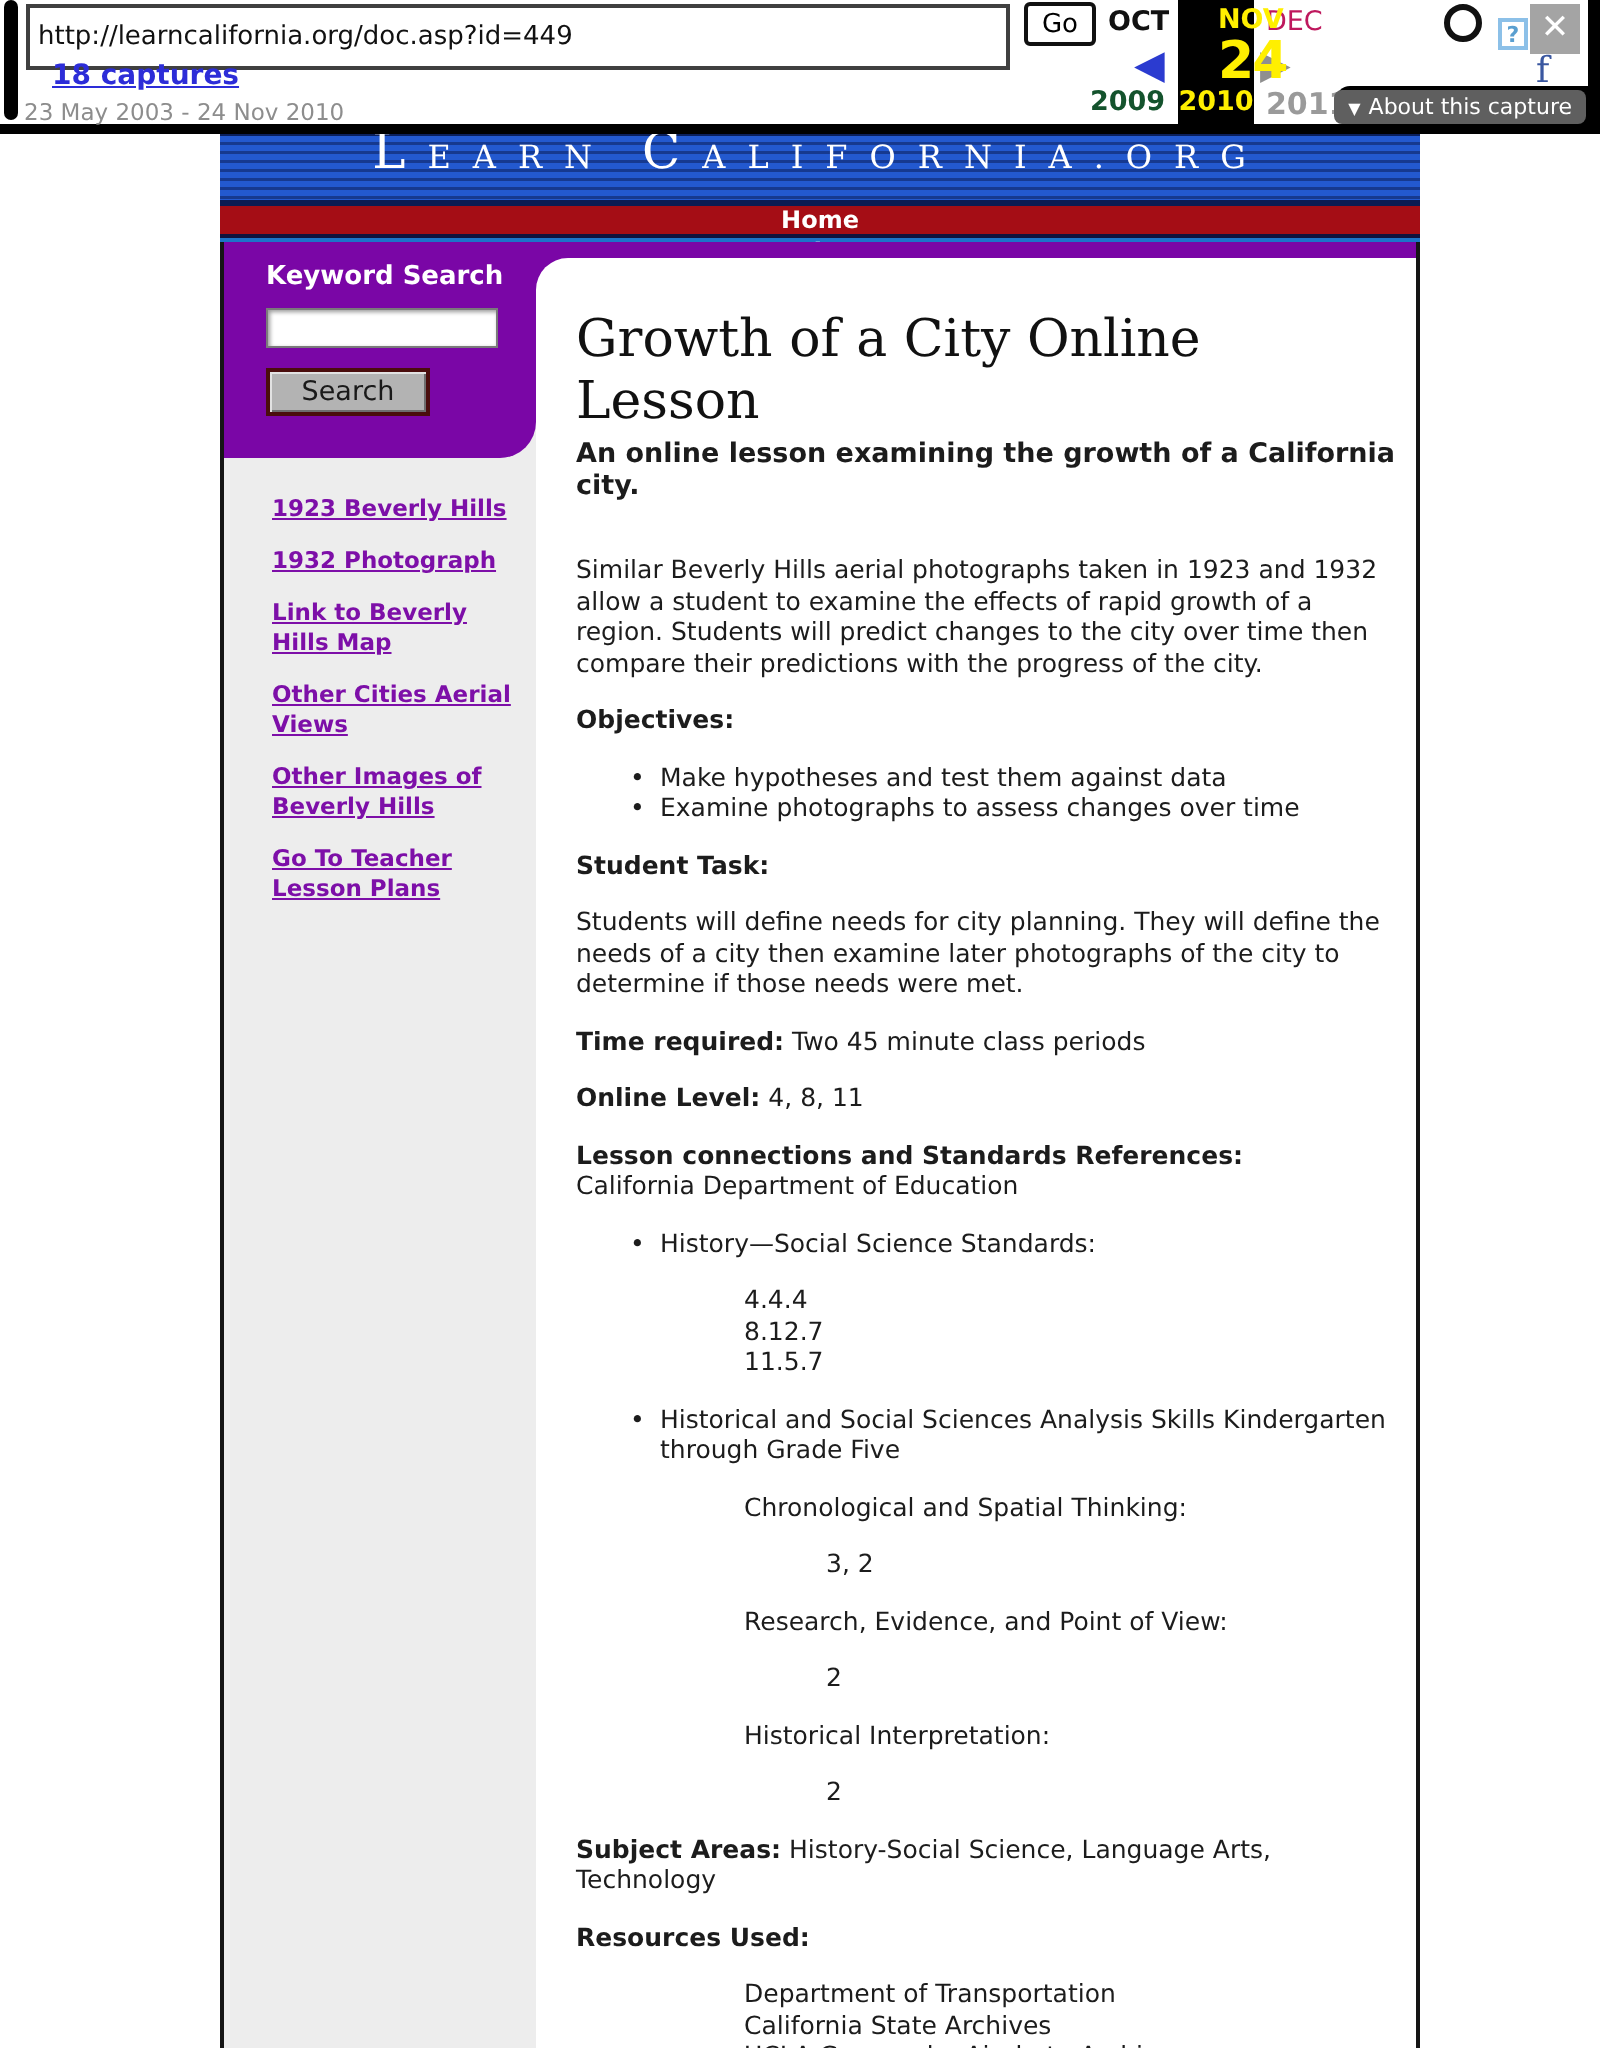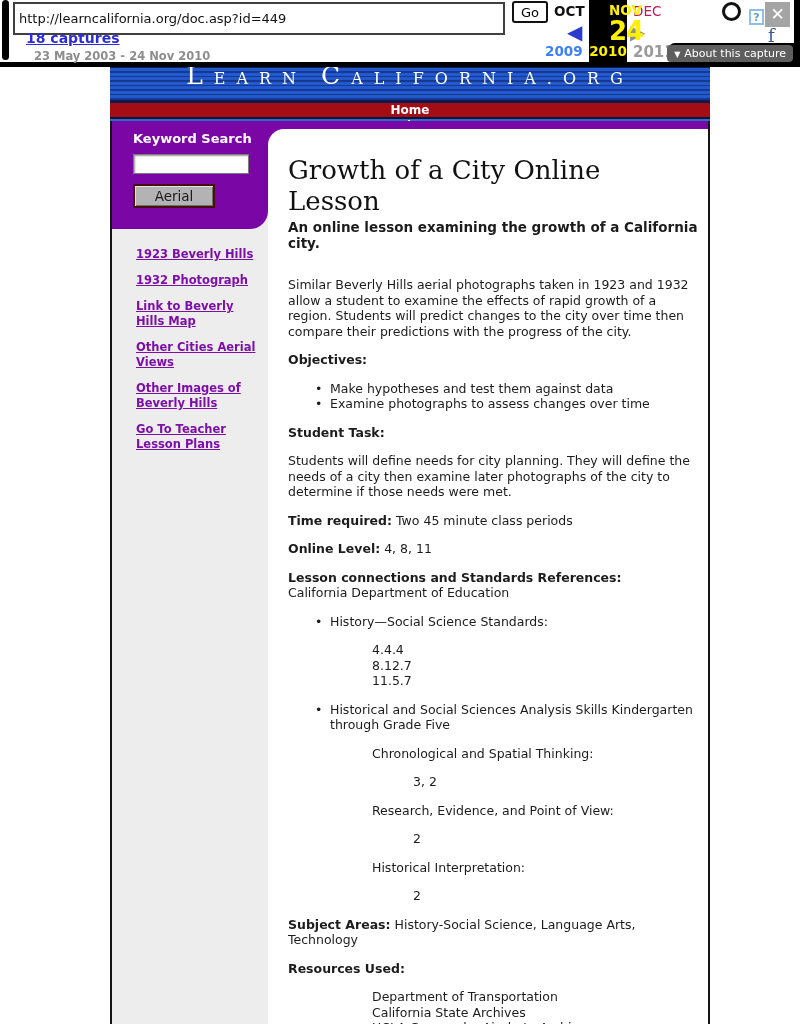--- a/index.html
+++ b/index.html
@@ -10,30 +10,30 @@
   .toolbar { position:relative; width:800px; height:67px; background:#fff; }
   .wb-edge-left { position:absolute; left:2px; top:0; width:7px; height:60px; background:#000; border-radius:4px; }
   .wb-edge-right { position:absolute; right:0; top:0; width:6px; height:62px; background:#000; }
   .wb-bottom { position:absolute; left:0; top:62px; width:800px; height:5px; background:#000; }
   .wb-url { position:absolute; left:13px; top:2px; width:492px; height:33px;
             border:2px solid #404040; font:13px "DejaVu Sans",sans-serif; padding:0 4px; color:#111; }
   .wb-go { position:absolute; left:512px; top:1px; width:36px; height:22px; background:#fff;
            border:2px solid #111; border-radius:3px; font:13px "DejaVu Sans",sans-serif; cursor:pointer; }
   .wb-captures { position:absolute; left:26px; top:30px; color:#2d2dd8; font-size:14px;
                  font-weight:bold; text-decoration:underline; cursor:pointer; }
-  .wb-range { position:absolute; left:34px; top:49px; color:#8d8d8d; font-size:11.5px;font-weight:bold; }
+  .wb-range { position:absolute; left:12px; top:49px; color:#8d8d8d; font-size:11.5px; }
   .wb-oct { position:absolute; left:554px; top:3px; font-size:13.5px; font-weight:bold; color:#111; cursor:pointer; }
   .wb-dec { position:absolute; left:633px; top:3px; font-size:13.5px; font-weight:normal; color:#be185d; }
   .wb-col { position:absolute; left:589px; top:0; width:38px; height:62px; background:#000; text-align:center;padding-left:20px; }
   .wb-nov { margin-top:2px; color:#ffef00; font-size:13.5px; font-weight:bold; }
   .wb-day { color:#ffef00; font-size:26px; font-weight:bold; line-height:26px; letter-spacing:-1px; }
   .wb-cur-year { color:#ffef00; font-size:13.5px; font-weight:bold; position:absolute; bottom:3px; left:0; width:38px; }
   .wb-prev-arrow { position:absolute; left:567px; top:20px; color:#2b3bd0; font-size:20px; cursor:pointer; }
   .wb-next-arrow { position:absolute; left:630px; top:20px; color:#8f8f8f; font-size:20px; cursor:pointer; }
-  .wb-2009 { position:absolute; left:545px; top:43px; font-size:13.5px; font-weight:bold; color:#3b82f6; cursor:pointer; }
+  .wb-2009 { position:absolute; left:545px; top:43px; font-size:13.5px; font-weight:bold; color:#14532d; cursor:pointer; }
   .wb-2011 { position:absolute; left:633px; top:43px; font-size:15px; font-weight:bold; color:#9a9a9a; }
   .wb-circle { position:absolute; left:722px; top:2px; width:19px; height:19px;
                border:3px solid #111; border-radius:50%; cursor:pointer; }
   .wb-help { position:absolute; left:749px; top:9px; width:15px; height:16px; border:2px solid #8cc0e8;
              color:#5a9fd0; font-size:11px; font-weight:bold; text-align:center; line-height:13px; cursor:pointer; }
   .wb-close { position:absolute; left:765px; top:2px; width:25px; height:25px; background:#a4a4a4;
               color:#fff; font-size:17px; font-weight:bold; text-align:center; line-height:25px; cursor:pointer; }
   .wb-fb { position:absolute; left:768px; top:25px; color:#3a57a0; font-family:"DejaVu Serif",serif;
            font-size:18px; cursor:pointer; }
   .wb-about-bar { position:absolute; right:0; top:43px; width:132px; height:19px; background:#000;
@@ -137,21 +137,21 @@
     <div class="tab" style="background: rgb(241, 119, 15);">Research</div>
     <div class="tab" style="background: rgb(236, 157, 31);">Sitemap</div>
   </div>
 
   <div class="page-body">
 
     <div class="sidebar">
       <div class="search-panel">
         <div class="sp-title">Keyword Search</div>
         <input class="sp-input" style="">
-        <button class="sp-btn">Aerial</button>
+        <button class="sp-btn">Search</button>
       </div>
       <div class="side-links">
         <a class="side-link">1923 Beverly Hills</a>
         <a class="side-link">1932 Photograph</a>
         <a class="side-link">Link to Beverly Hills Map</a>
         <a class="side-link">Other Cities Aerial Views</a>
         <a class="side-link">Other Images of Beverly Hills</a>
         <a class="side-link">Go To Teacher Lesson Plans</a>
       </div>
     </div>

